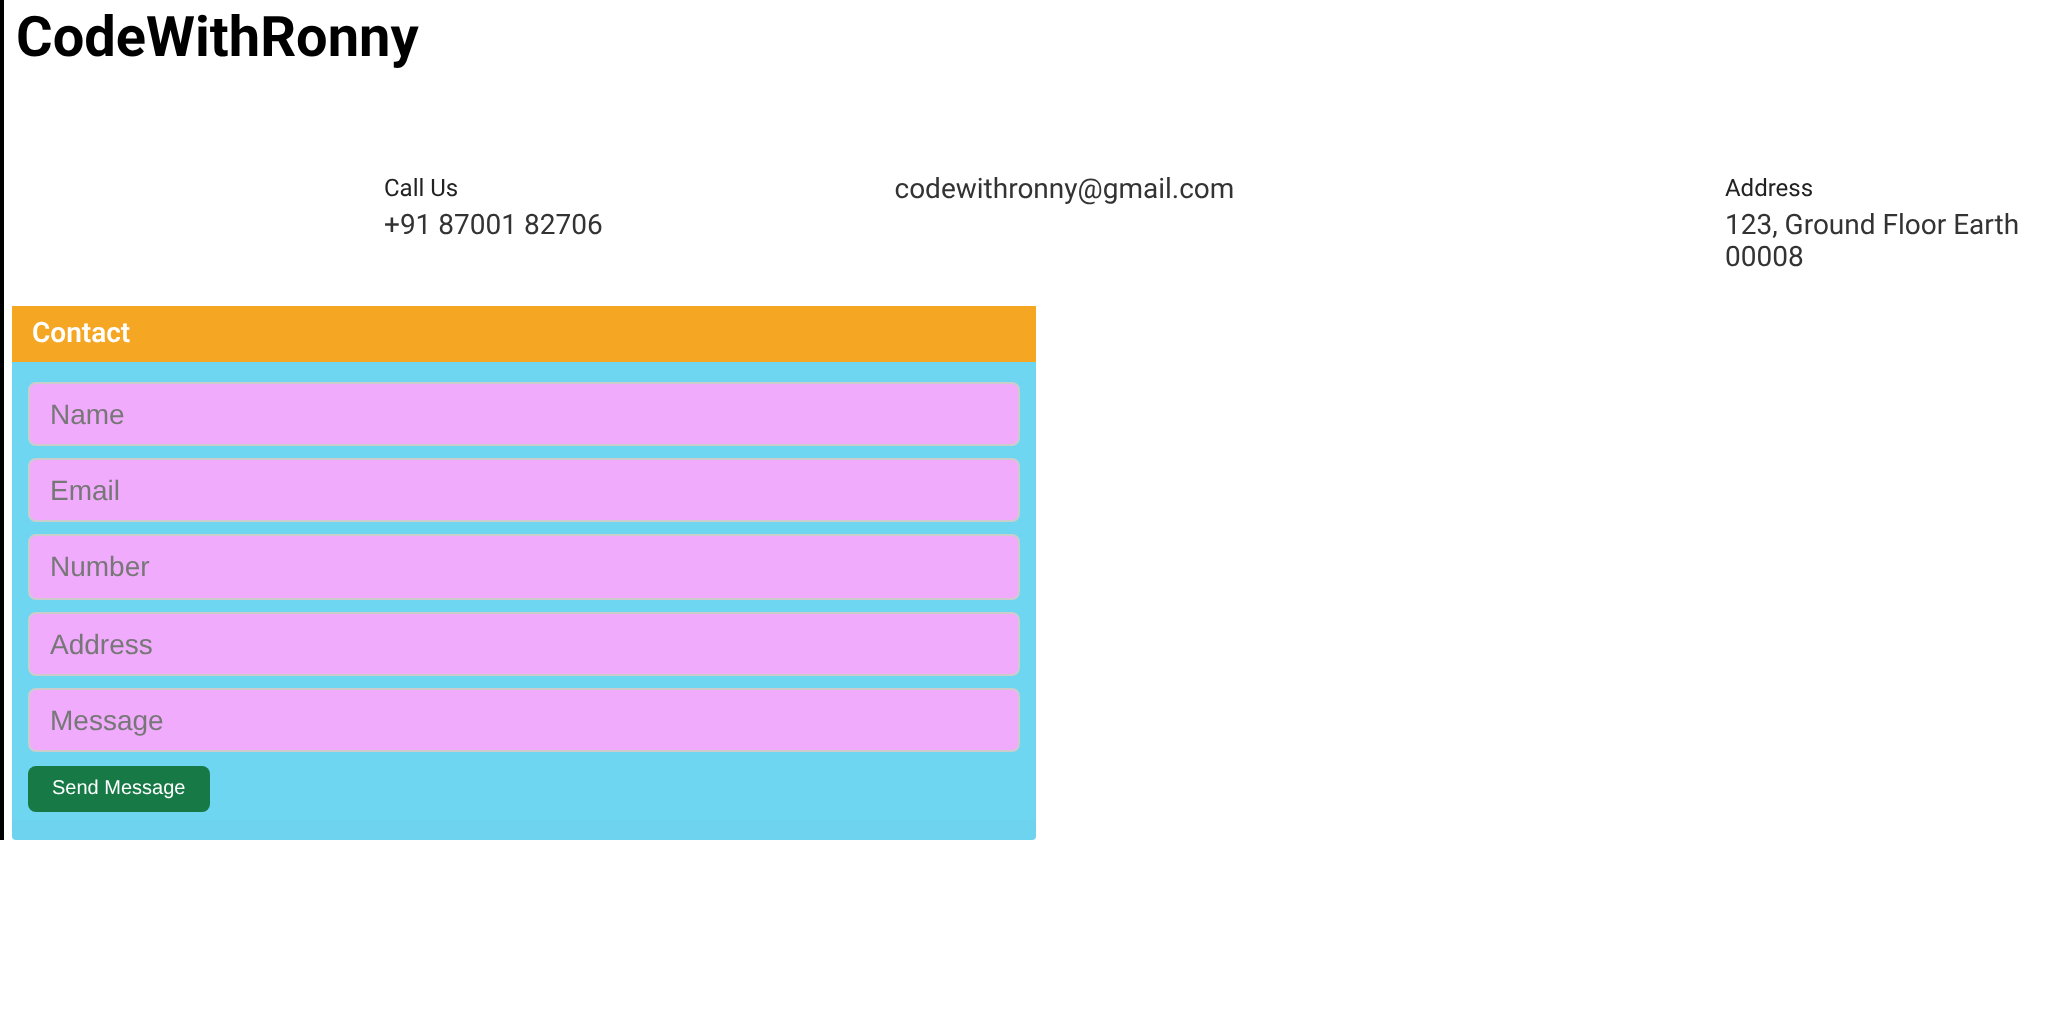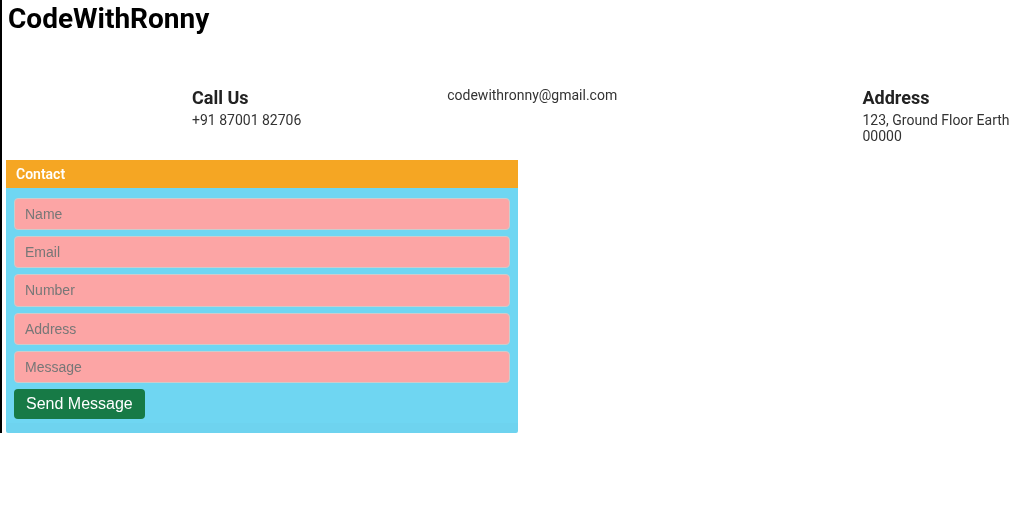--- a/index.html
+++ b/index.html
@@ -25,22 +25,22 @@
       padding: 40px 0 10px 0;
     }
     .info-block {
       display: flex;
       flex-direction: column;
     }
     .info-block.call { margin-left: 190px; width: 300px; }
     .info-block.email { width: 300px; }
     .info-block.address { margin-left: 0; }
     .info-title {
-      font-weight: 700;
-      font-size: 18px;
+      font-weight: 400;
+      font-size: 12px;
       color: #222;
       margin-bottom: 4px;
     }
     .info-value {
       font-size: 14px;
       color: #333;
     }
     .card {
       width: 512px;
       margin: 6px 0 0 4px;
@@ -63,34 +63,34 @@
       background: #6fd6f2;
     }
     .form-control {
       display: block;
       width: 100%;
       margin-bottom: 6px;
       padding: 6px 10px;
       font-size: 14px;
       line-height: 1.3;
       color: #555;
-      background: #fca5a5;
+      background: #f0abfc;
       border: 1px solid #ccc;
       border-radius: 4px;
       outline: none;
     }
     .form-control::placeholder {
       color: #777;
     }
     .btn {
       display: inline-block;
       background: #198754;
       background: #177a46;
       color: #fff;
-      font-size: 16px;
+      font-size: 10px;
       padding: 6px 12px;
       border: none;
       border-radius: 4px;
       cursor: pointer;
     }
     
     .info-row { gap: 0; }
     .info-block.address { margin-left: 235px; }
     @media (max-width: 1030px) {
       .info-block.address { margin-left: 160px; }
@@ -104,21 +104,21 @@
 <div class="info-row">
   <div class="info-block call">
     <div class="info-title">Call Us</div>
     <div class="info-value">+91 87001 82706</div>
   </div>
   <div class="info-block email">
     <div class="info-value">codewithronny@gmail.com</div>
   </div>
   <div class="info-block address">
     <div class="info-title">Address</div>
-    <div class="info-value">123, Ground Floor Earth 00000</div>
+    <div class="info-value">123, Ground Floor Earth 00008</div>
   </div>
 </div>
 
 <div class="card">
   <div class="card-header">Contact</div>
   <div class="form-body">
     <input class="form-control" type="text" placeholder="Name" style="">
     <input class="form-control" type="text" placeholder="Email" style="">
     <input class="form-control" type="text" placeholder="Number" style="">
     <input class="form-control" type="text" placeholder="Address" style="">

